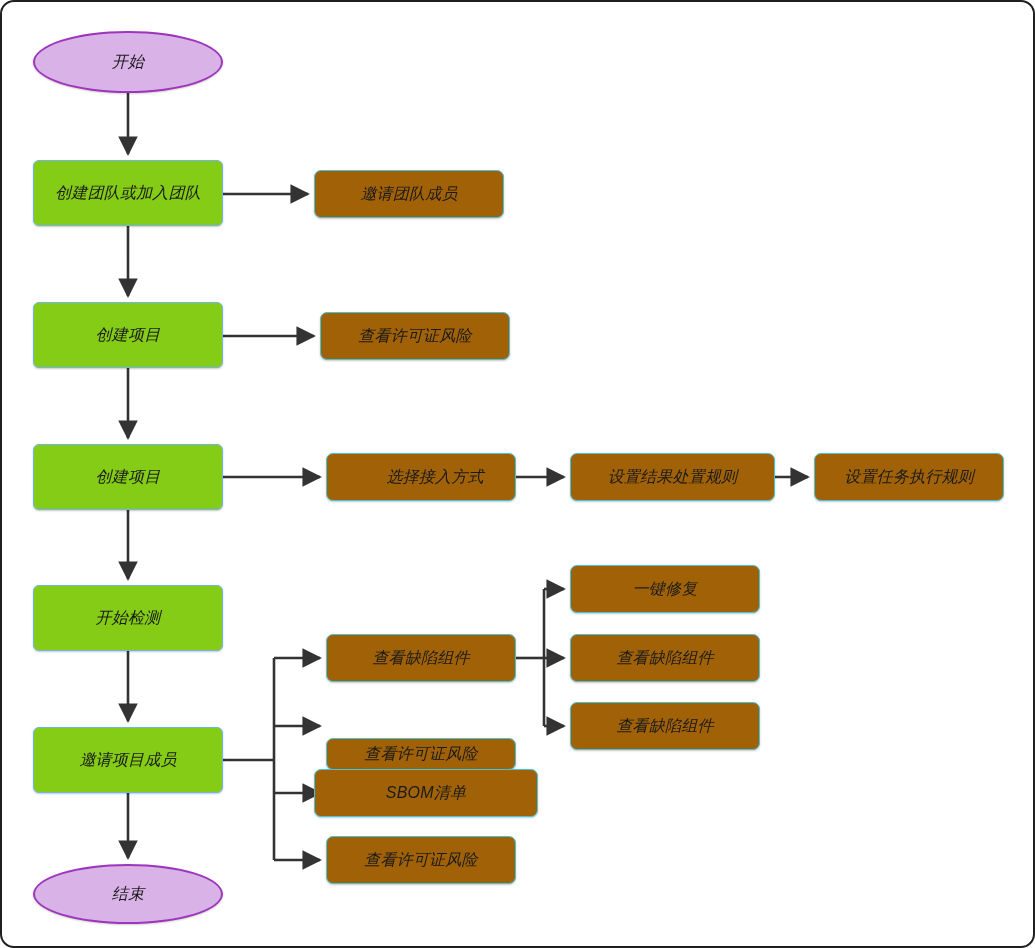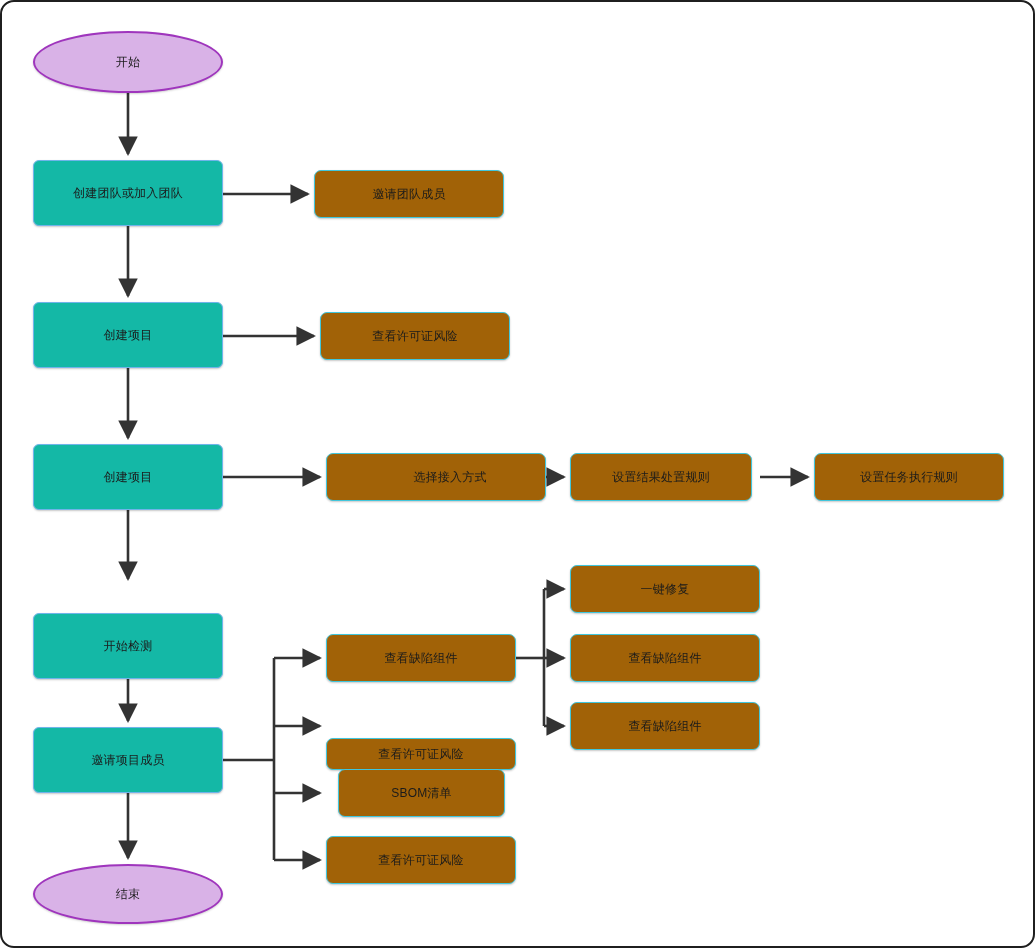--- a/index.html
+++ b/index.html
@@ -29,27 +29,28 @@
     pointer-events: none;
   }
   .node {
     position: absolute;
     box-sizing: border-box;
     display: flex;
     align-items: center;
     justify-content: center;
     text-align: center;
     color: #1b1b1b;
-    font-size: 12px;
+    font-size: 16px;
     line-height: 1.2;
     letter-spacing: 0.2px;
     z-index: 2;
+    font-style: italic;
   }
   .node-process {
-    background: #14b8a6;
+    background: #84cc16;
     border: 1.6px solid #6fb4ea;
     border-radius: 6px;
     box-shadow: 0 1px 2px rgba(0,0,0,0.22);
   }
   .node-sub {
     background: #a16207;
     border: 1.6px solid #41c6dc;
     border-radius: 7px;
     box-shadow: 0 1px 2px rgba(0,0,0,0.22);
   }
@@ -125,33 +126,33 @@
   </div>
 
   <div class="node node-sub" style="left:318px;top:310px;width:190px;height:48px;">
     <span>查看许可证风险</span>
   </div>
 
   <div class="node node-process" style="left:31px;top:442px;width:190px;height:66px;">
     <span>创建项目</span>
   </div>
 
-  <div class="node node-sub" style="left:324px;top:451px;width:220px;height:48px;padding-left:28px;">
+  <div class="node node-sub" style="left:324px;top:451px;width:190px;height:48px;padding-left:28px;">
     <span>选择接入方式</span>
   </div>
 
-  <div class="node node-sub" style="left:568px;top:451px;width:182px;height:48px;">
+  <div class="node node-sub" style="left:568px;top:451px;width:205px;height:48px;">
     <span>设置结果处置规则</span>
   </div>
 
   <div class="node node-sub" style="left:812px;top:451px;width:190px;height:48px;">
     <span>设置任务执行规则</span>
   </div>
 
-  <div class="node node-process" style="left:31px;top:583px;width:190px;height:66px;margin-top:28px;">
+  <div class="node node-process" style="left:31px;top:583px;width:190px;height:66px;">
     <span>开始检测</span>
   </div>
 
   <div class="node node-sub" style="left:568px;top:563px;width:190px;height:48px;">
     <span>一键修复</span>
   </div>
 
   <div class="node node-sub" style="left:324px;top:632px;width:190px;height:48px;">
     <span>查看缺陷组件</span>
   </div>
@@ -165,21 +166,21 @@
   </div>
 
   <div class="node node-sub" style="left:324px;top:736px;width:190px;height:32px;">
     <span>查看许可证风险</span>
   </div>
 
   <div class="node node-sub" style="left:568px;top:700px;width:190px;height:48px;">
     <span>查看缺陷组件</span>
   </div>
 
-  <div class="node node-sub" style="left:336px;top:767px;width:167px;height:48px;">
+  <div class="node node-sub" style="left:312px;top:767px;width:224px;height:48px;">
     <span>SBOM清单</span>
   </div>
 
   <div class="node node-sub" style="left:324px;top:834px;width:190px;height:48px;">
     <span>查看许可证风险</span>
   </div>
 
   <div class="node node-terminal" style="left:31px;top:862px;width:190px;height:60px;">
     <span>结束</span>
   </div>

